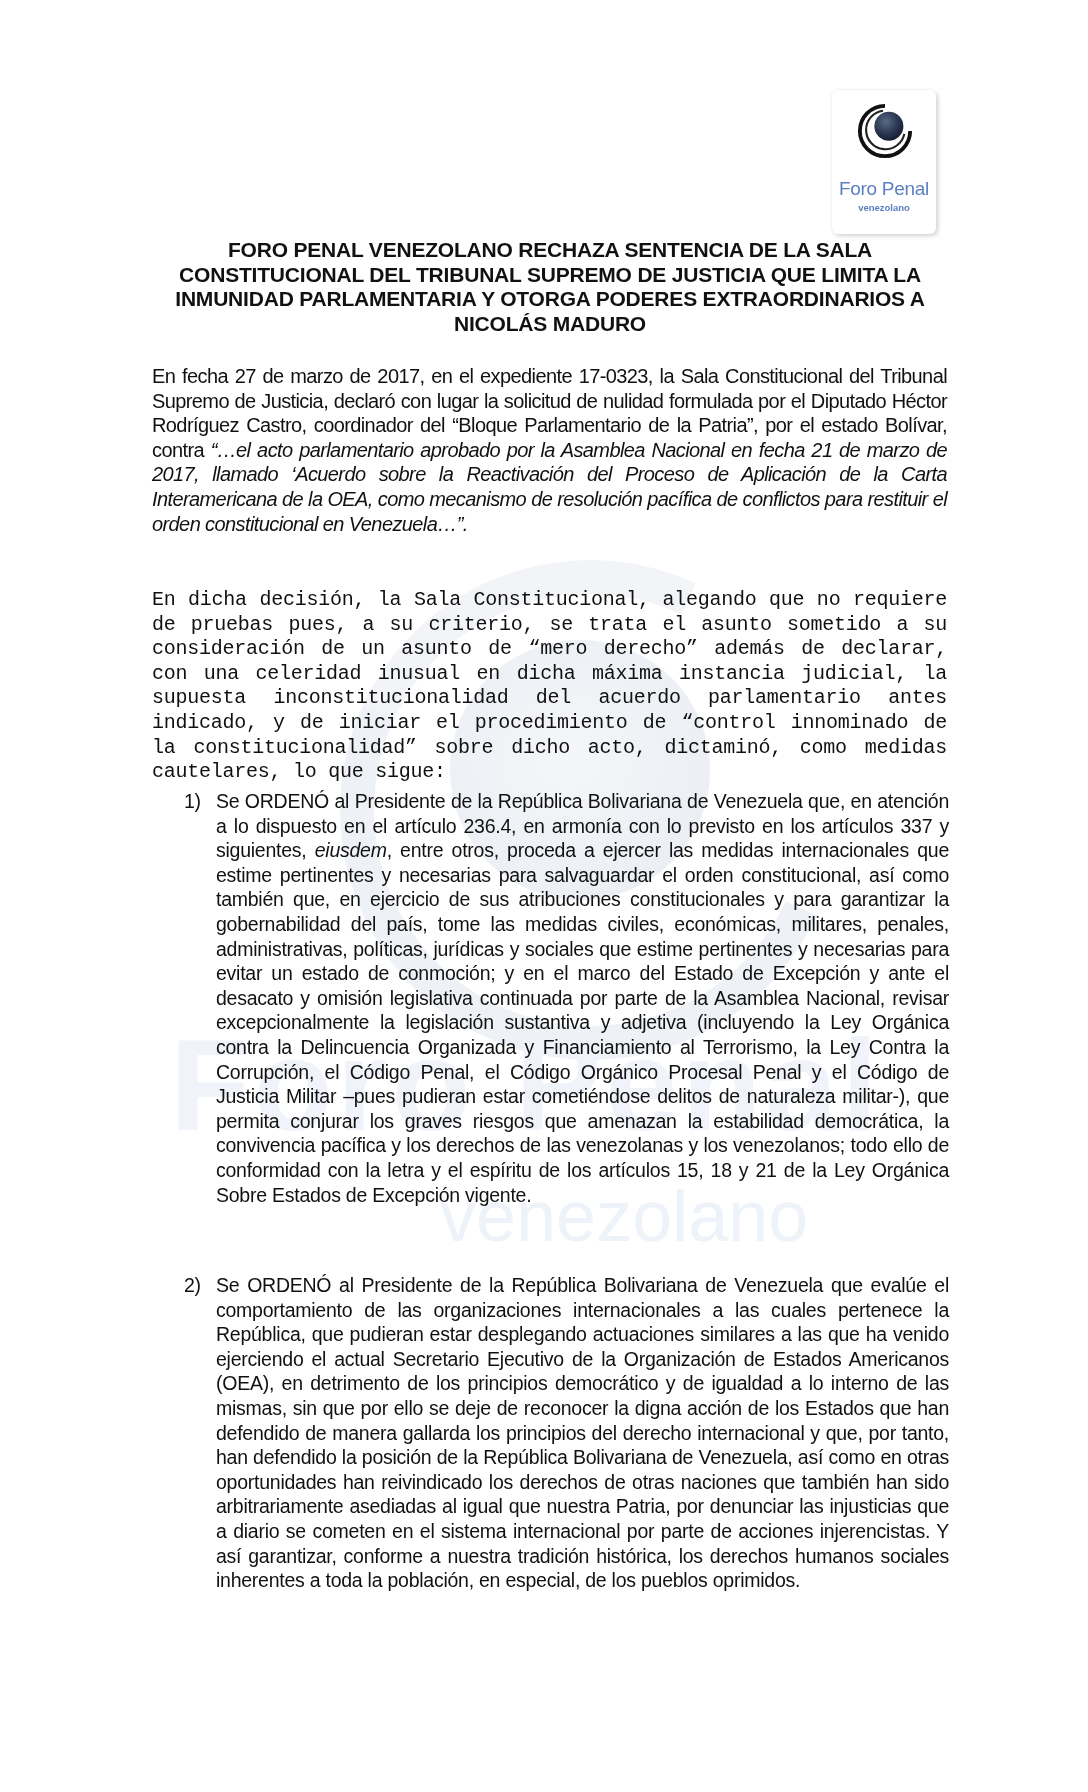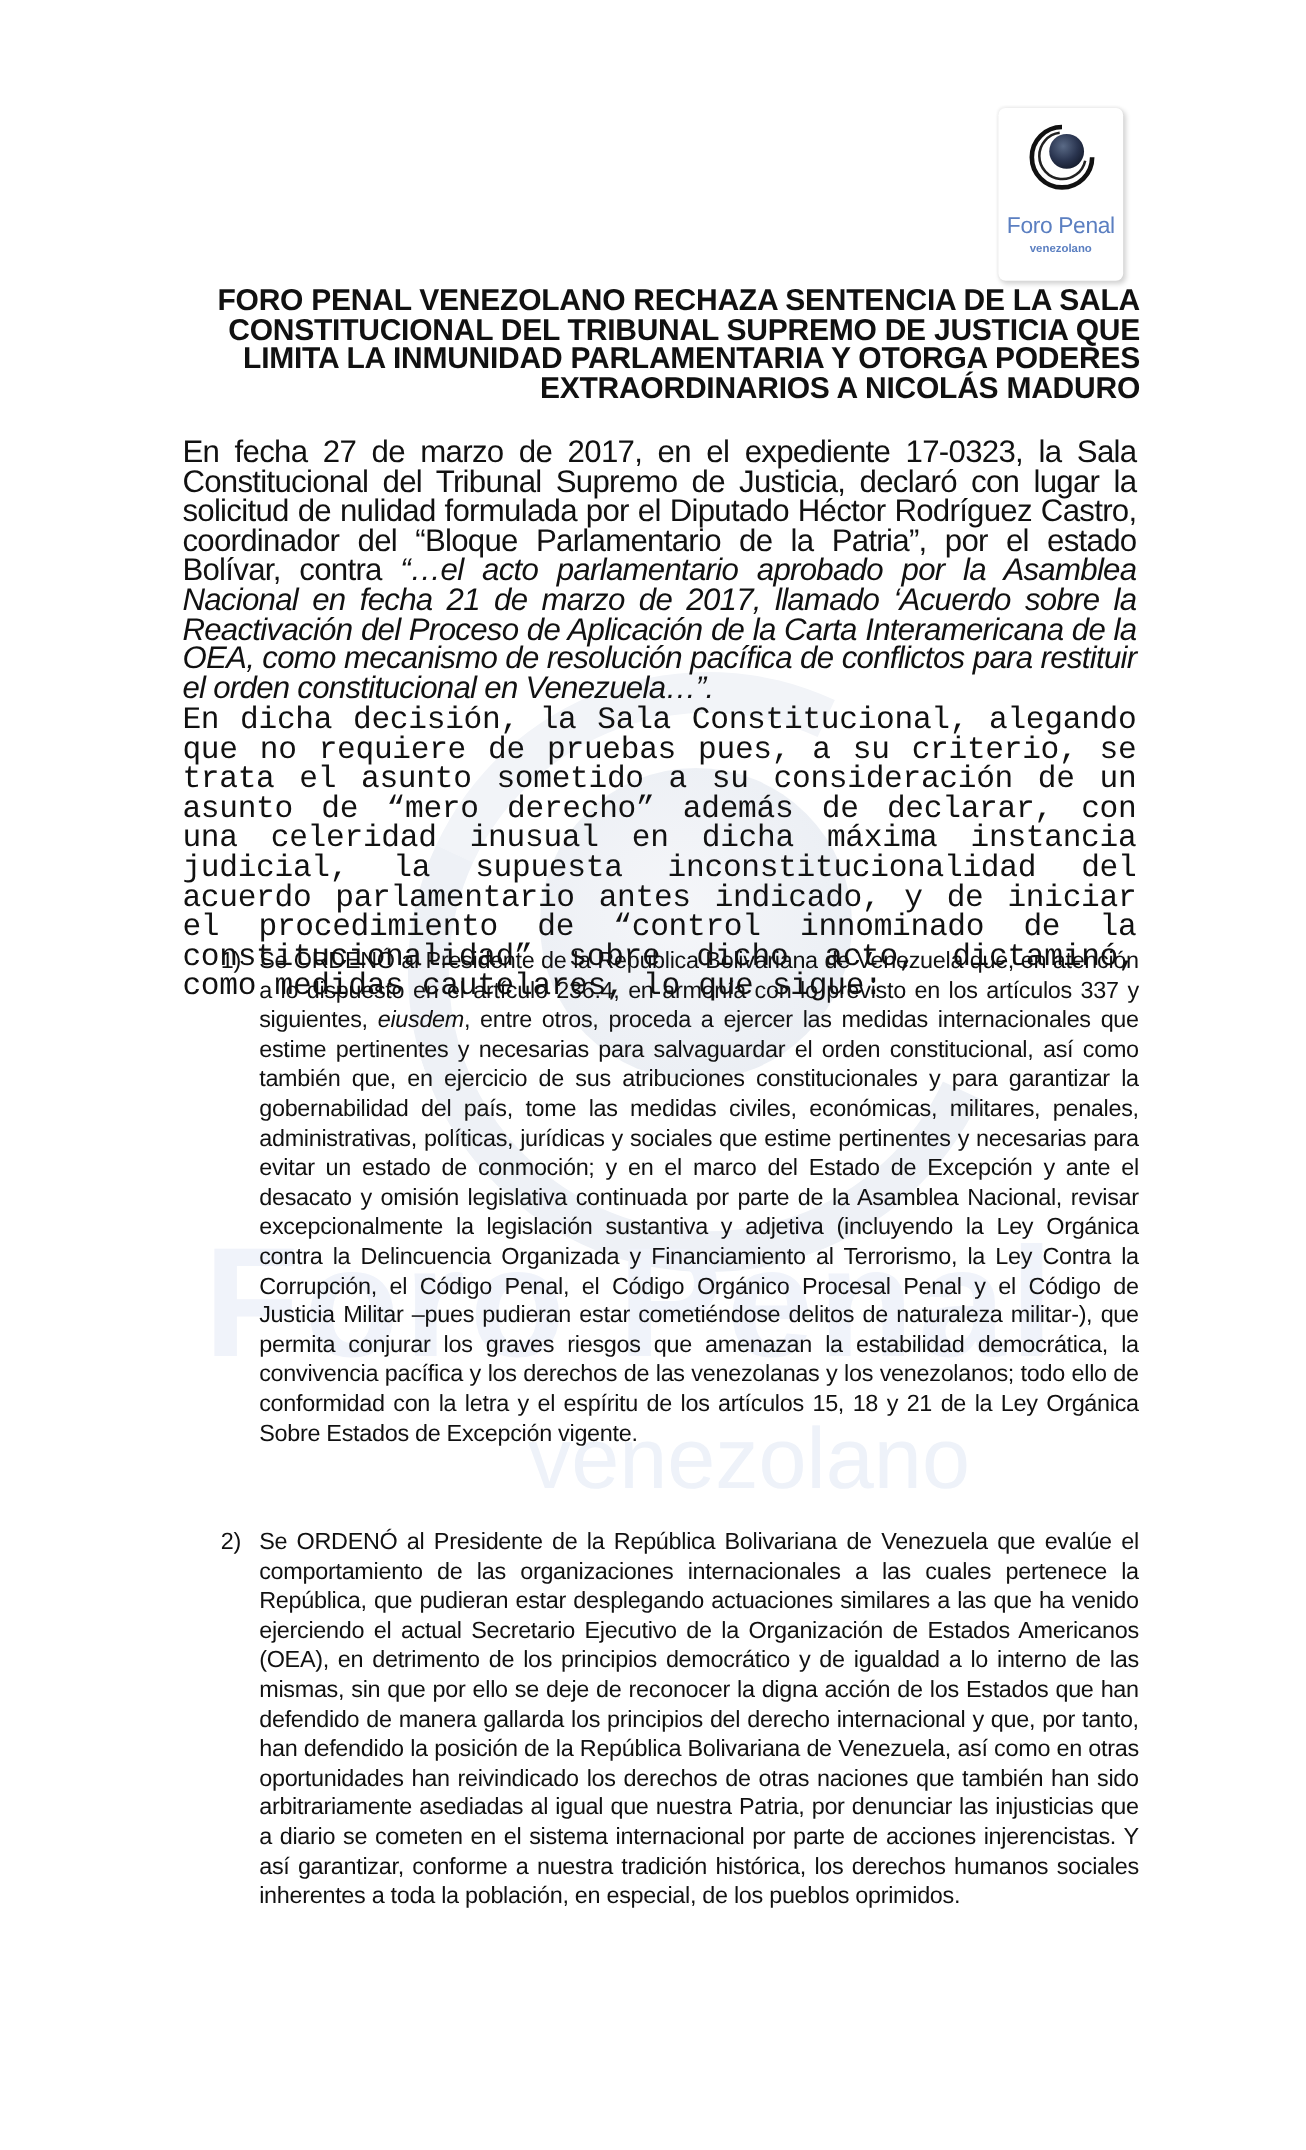--- a/index.html
+++ b/index.html
@@ -16,24 +16,24 @@
   .wm-sub { left: 440px; top: 1175px; font-size: 72px; color: #eef2f9; }
 
   
   .logo { position: absolute; left: 832px; top: 90px; width: 104px; height: 144px; background: #fff;
           border-radius: 6px; box-shadow: 2px 2px 4px rgba(0,0,0,0.18), -1px -1px 2px rgba(0,0,0,0.04); }
   .logo-mark { position: absolute; left: 24px; top: 12px; width: 58px; height: 58px; }
   .logo-title { position: absolute; left: 0; width: 104px; top: 88px; text-align: center; font-size: 19px; color: #5b7fc1; letter-spacing: -0.3px; }
   .logo-sub { position: absolute; left: 0; width: 104px; top: 112px; text-align: center; font-size: 9.5px; color: #5b7fc1; font-weight: bold; }
 
   
-  .headline { position: absolute; left: 150px; width: 800px; top: 238px; text-align: right;
-              font-weight: bold; font-size: 25px; line-height: 24.5px; letter-spacing: -0.2px; }
+  .headline { position: absolute; left: 150px; width: 800px; top: 238px; text-align: center;
+              font-weight: bold; font-size: 21px; line-height: 24.5px; letter-spacing: -0.2px; }
 
-  .para { position: absolute; font-size: 26px; line-height: 24.6px; text-align: justify; letter-spacing: -0.25px; }
+  .para { position: absolute; font-size: 20px; line-height: 24.6px; text-align: justify; letter-spacing: -0.25px; }
   .p1 { left: 152px; width: 795px; top: 364px; }
   .p2 { left: 152px; width: 795px; top: 588px; font-family: Liberation Mono, monospace; }
   .list { position: absolute; left: 184px; width: 765px; margin: 0; padding: 0; list-style: none; }
   .list li { position: relative; padding-left: 32px; font-size: 19.5px; line-height: 24.6px; text-align: justify; letter-spacing: -0.25px; }
   .num { position: absolute; left: 0; top: 0; }
   .item1 { top: 789px; }
   .item2 { top: 1273px; }
   .cond { letter-spacing: -0.6px; }
   em { font-style: italic; }
 </style>

